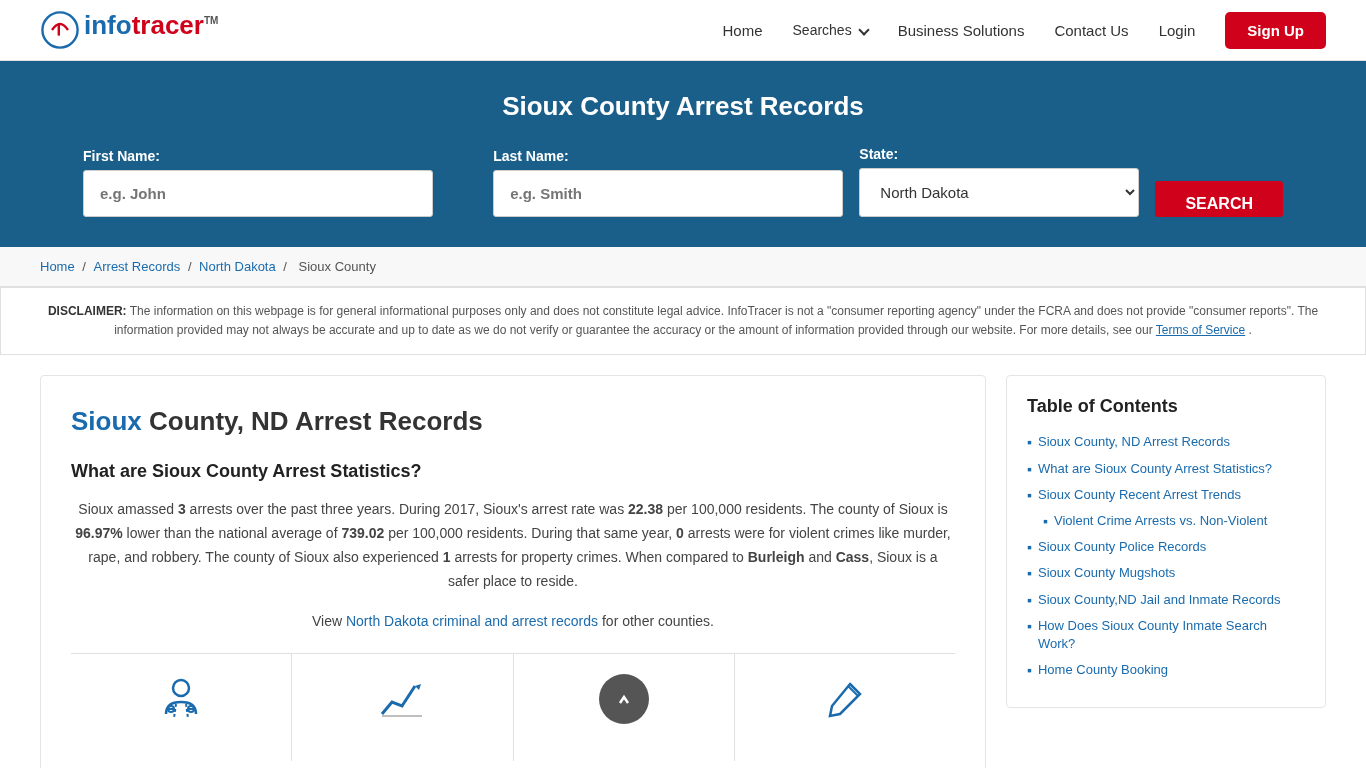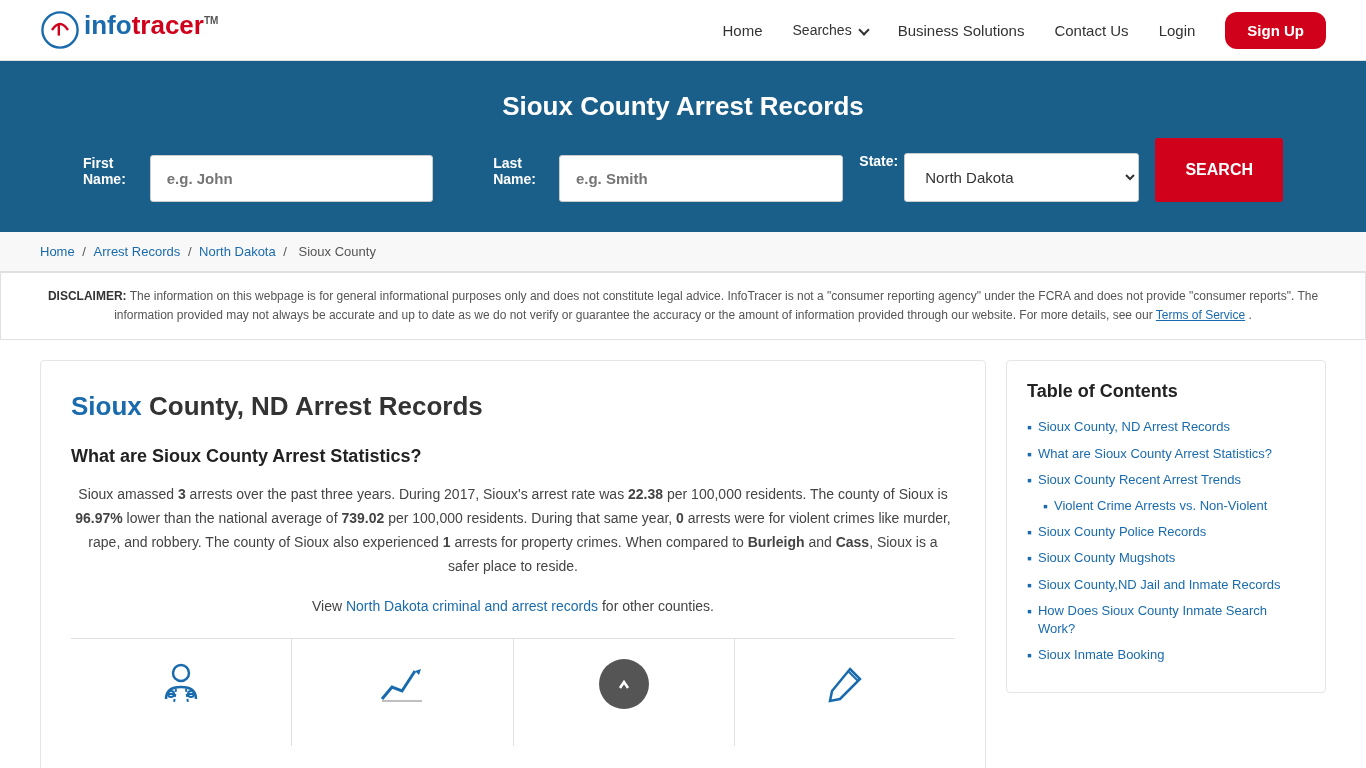--- a/index.html
+++ b/index.html
@@ -41,52 +41,52 @@
       gap: 4px;
       cursor: pointer;
     }
     .btn-signup {
       background: #d0021b;
       color: #fff;
       border: none;
       padding: 10px 22px;
       font-size: 15px;
       font-weight: bold;
-      border-radius: 12px;
+      border-radius: 5px;
       cursor: pointer;
     }
     .btn-login {
       color: #333;
       font-size: 15px;
       font-weight: 500;
       text-decoration: none;
     }
 
     
     .hero {
       background: #1a5f8a;
       padding: 30px 40px;
       color: #fff;
     }
     .hero h1 {
       text-align: center;
       font-size: 26px;
       font-weight: bold;
-      margin-bottom: 16px;
+      margin-bottom: 24px;
     }
     .search-form {
       display: flex;
       align-items: flex-end;
       gap: 16px;
       max-width: 1200px;
       margin: 0 auto;
     }
     .form-group {
       display: flex;
-      flex-direction: row;
+      flex-direction: column;
       gap: 6px;
     }
     .form-group label {
       font-size: 14px;
       font-weight: bold;
       color: #fff;
     }
     .form-group input, .form-group select {
       padding: 14px 16px;
       font-size: 15px;
@@ -103,21 +103,21 @@
     .btn-search {
       background: #d0021b;
       color: #fff;
       border: none;
       padding: 14px 30px;
       font-size: 16px;
       font-weight: bold;
       border-radius: 3px;
       cursor: pointer;
       white-space: nowrap;
-      height: 64px;
+      height: 36px;
     }
 
     
     .breadcrumb {
       padding: 12px 40px;
       font-size: 13px;
       color: #555;
       background: #f8f8f8;
       border-bottom: 1px solid #e0e0e0;
     }
@@ -413,19 +413,19 @@
           <li>
             <a href="#">Sioux County Mugshots</a>
           </li>
           <li>
             <a href="#">Sioux County,ND Jail and Inmate Records</a>
           </li>
           <li>
             <a href="#">How Does Sioux County Inmate Search Work?</a>
           </li>
           <li>
-            <a href="#">Sioux Inmate Booking</a>
+            <a href="#">Home County Booking</a>
           </li>
         </ul>
     </div>
   </aside>
 
 </div>
 
 </body></html>

